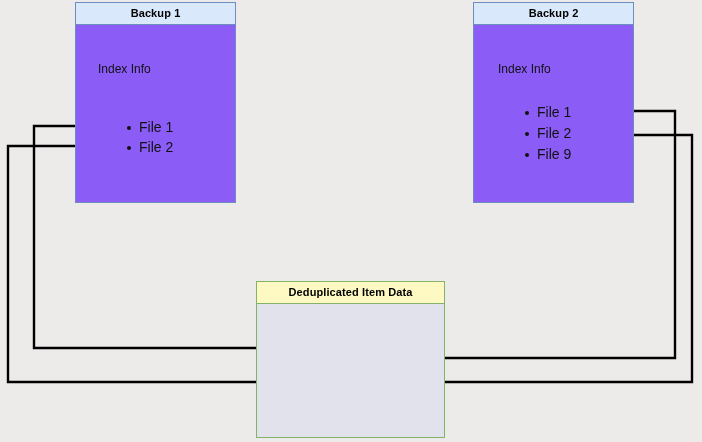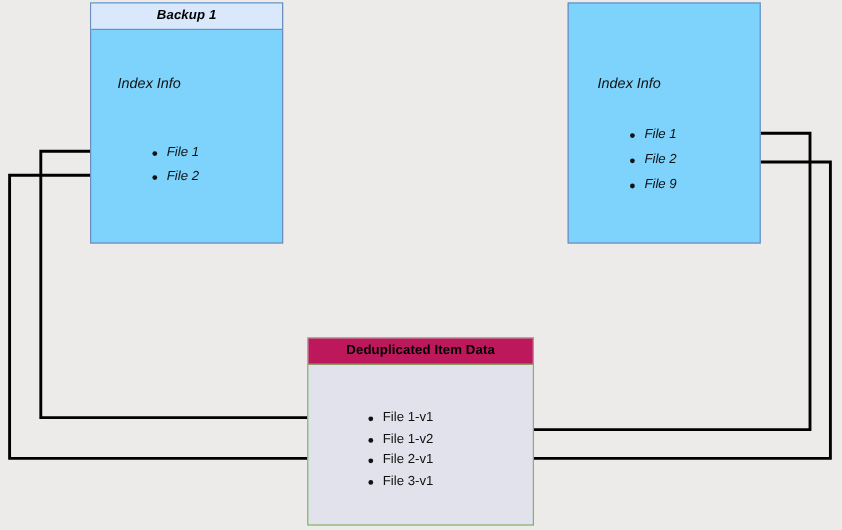--- a/index.html
+++ b/index.html
@@ -28,58 +28,57 @@
     height: 442px;
     pointer-events: none;
   }
   .box {
     position: absolute;
     box-sizing: border-box;
     border: 1px solid #6c8ebf;
     background: #e3e3ee;
   }
   .box.backup {
-    background: #7dd3fc;
-    font-style: italic;
+    background: #8b5cf6;
   }
   .box-header {
     box-sizing: border-box;
     height: 22px;
     line-height: 21px;
     text-align: center;
     font-size: 11px;
     font-weight: bold;
     color: #000;
     background: #dae8fc;
     border-bottom: 1px solid #6c8ebf;
     letter-spacing: 0.1px;
   }
   .box.dedup {
     border-color: #82b366;
     background: #e2e2ed;
   }
   .box.dedup .box-header {
-    background: #be185d;
+    background: #fef9c3;
     border-bottom-color: #82b366;
   }
   .body-label {
     position: absolute;
     font-size: 12px;
     color: #111;
     white-space: nowrap;
   }
   .file-list {
     position: absolute;
     margin: 0;
     padding: 0;
     list-style: none;
   }
   .file-list li {
     position: relative;
-    font-size: 11px;
+    font-size: 14px;
     color: #111;
     white-space: nowrap;
     padding-left: 13px;
     height: 20px;
     line-height: 20px;
   }
   .file-list li::before {
     content: "";
     position: absolute;
     left: 1px;
@@ -120,31 +119,26 @@
   <div class="box backup" style="left:75px; top:2px; width:161px; height:201px;">
     <div class="box-header">Backup 1</div>
     <div class="body-label" style="left:22px; top:59px;">Index Info</div>
     <ul class="file-list list-b1" style="left:50px; top:114px;">
       <li>File 1</li>
       <li>File 2</li>
     </ul>
   </div>
 
   <div class="box backup" style="left:473px; top:2px; width:161px; height:201px;">
+    <div class="box-header">Backup 2</div>
     <div class="body-label" style="left:24px; top:59px;">Index Info</div>
     <ul class="file-list list-b2" style="left:50px; top:99px;">
       <li>File 1</li>
       <li>File 2</li>
       <li>File 9</li>
     </ul>
   </div>
 
   <div class="box dedup" style="left:256px; top:281px; width:189px; height:157px;">
     <div class="box-header">Deduplicated Item Data</div>
-    <ul class="file-list list-dd" style="left:49px; top:58px;">
-      <li>File 1-v1</li>
-      <li>File 1-v2</li>
-      <li>File 2-v1</li>
-      <li>File 3-v1</li>
-    </ul>
   </div>
 
 </div>
 
 </body></html>

